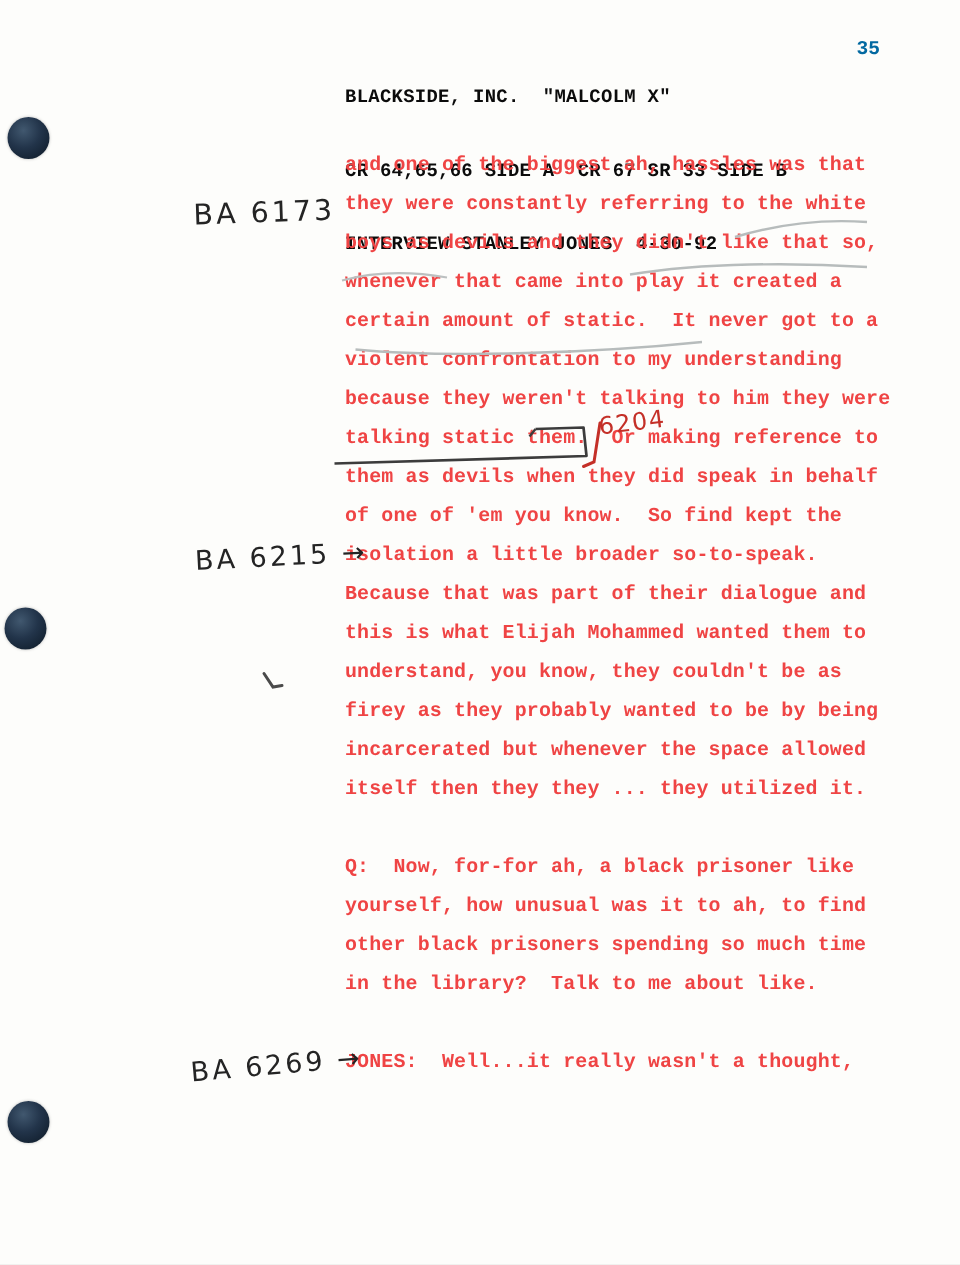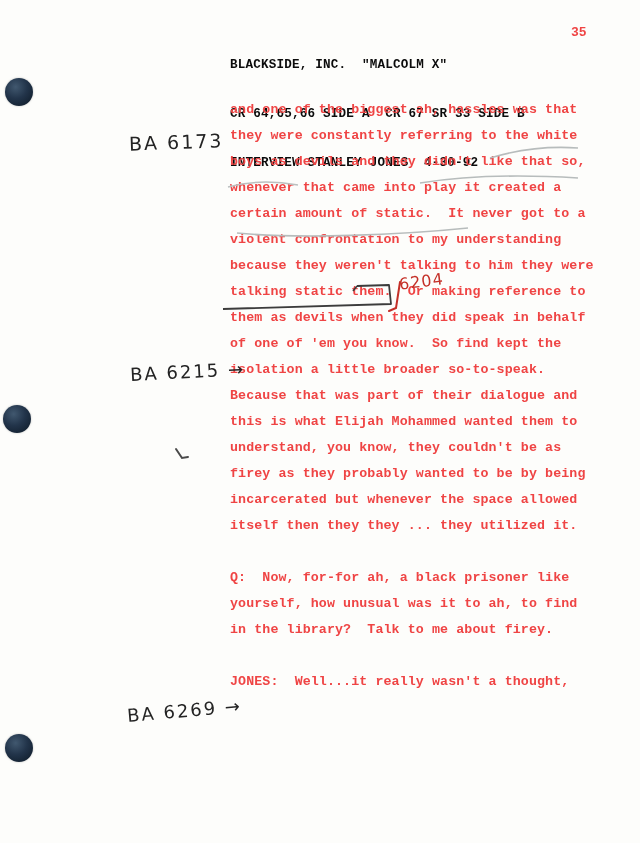--- a/index.html
+++ b/index.html
@@ -24,21 +24,21 @@
     font: 700 12.6px/16.4px "Liberation Mono", monospace;
     color: #0b0b0b;
     white-space: pre;
     letter-spacing: 0.2px;
   }
   .page-number {
     position: absolute;
     left: 571px;
     top: 25px;
     font: 700 13px "Liberation Mono", monospace;
-    color: #ef4444;
+    color: #0369a1;
   }
   
   .body-text {
     position: absolute;
     left: 230px;
     top: 102px;
     color: #ef4444;
   }
   .tline {
     height: 26px;
@@ -111,21 +111,22 @@
       <div class="tline">isolation a little broader so-to-speak.</div>
       <div class="tline">Because that was part of their dialogue and</div>
       <div class="tline">this is what Elijah Mohammed wanted them to</div>
       <div class="tline">understand, you know, they couldn't be as</div>
       <div class="tline">firey as they probably wanted to be by being</div>
       <div class="tline">incarcerated but whenever the space allowed</div>
       <div class="tline">itself then they they ... they utilized it.</div>
       <div class="tline"></div>
       <div class="tline">Q:  Now, for-for ah, a black prisoner like</div>
       <div class="tline">yourself, how unusual was it to ah, to find</div>
-      <div class="tline">in the library?  Talk to me about firey.</div>
+      <div class="tline">other black prisoners spending so much time</div>
+      <div class="tline">in the library?  Talk to me about like.</div>
       <div class="tline"></div>
       <div class="tline">JONES:  Well...it really wasn't a thought,</div>
     </div>
 
   <div class="hw hw-ba6173">BA 6173</div>
   <div class="hw hw-ba6215">BA 6215 →</div>
   <div class="hw hw-ba6269">BA 6269 →</div>
   <div class="hw hw-6204" style="color:#c43028">6204</div>
 
   <div class="hole hole-1"></div>

